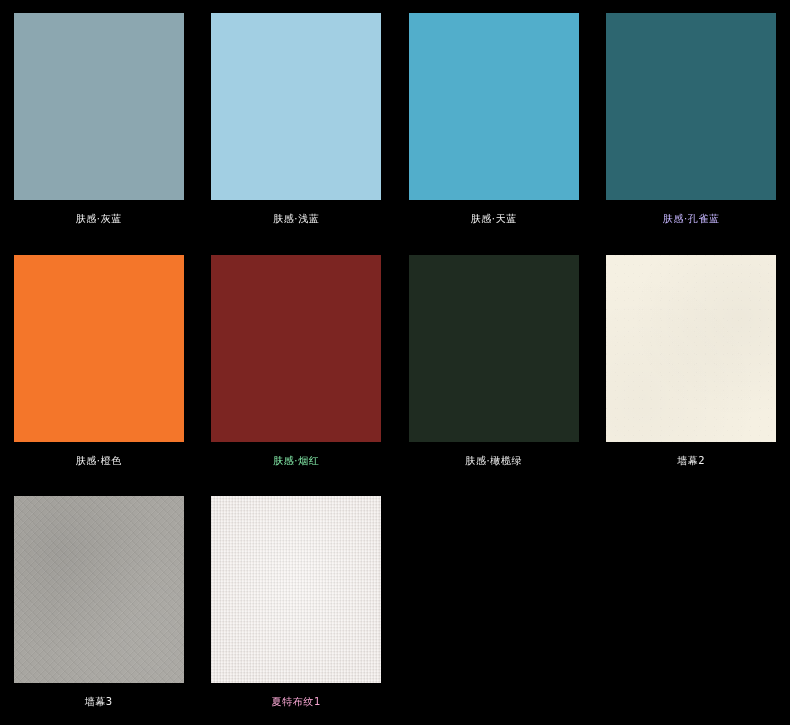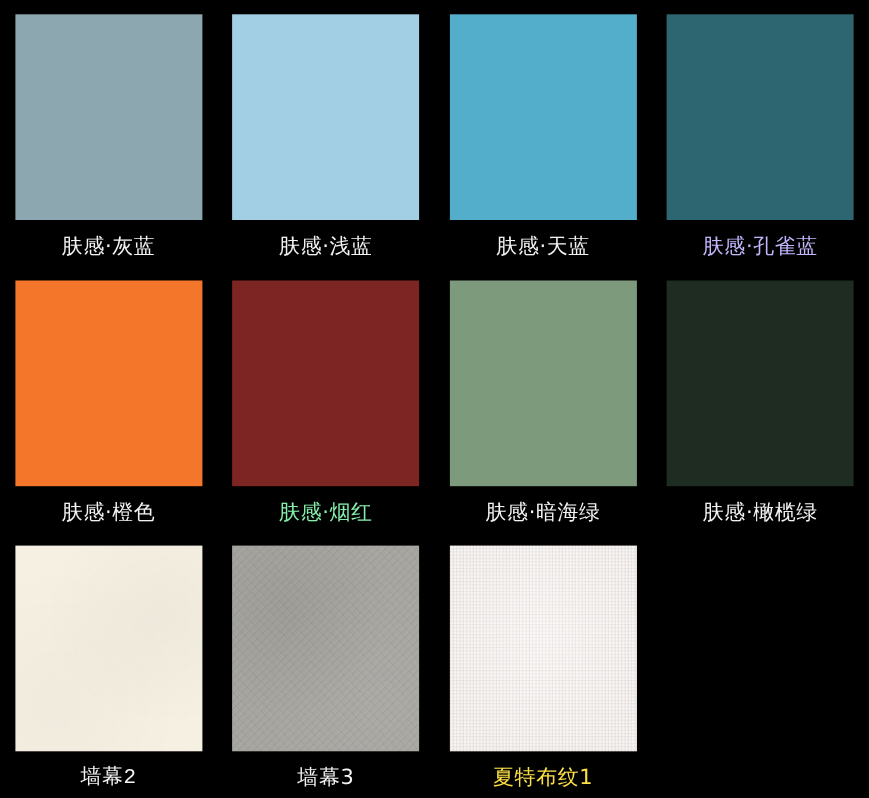--- a/index.html
+++ b/index.html
@@ -38,21 +38,21 @@
   .swatch-chip {
     width: 170px;
     height: 187px;
     position: relative;
     overflow: hidden;
     background-color: #808080;
   }
 
   .swatch-label {
     margin-top: 13px;
-    font-size: 19px;
+    font-size: 10px;
     line-height: 1.2;
     letter-spacing: 0.6px;
     color: #f2f2f2;
     text-align: center;
     white-space: nowrap;
   }
 
   
 
   .tex-mottle::after {
@@ -145,39 +145,35 @@
   <div class="swatch-cell">
     <div class="swatch-chip" style="background-color: rgb(244, 118, 42);"></div>
     <div class="swatch-label" style="color: rgb(242, 242, 242);">肤感·橙色</div>
   </div>
 
   <div class="swatch-cell">
     <div class="swatch-chip" style="background-color: rgb(124, 37, 34);"></div>
     <div class="swatch-label" style="color: #86efac;">肤感·烟红</div>
   </div>
 
-  <div class="swatch-cell">
-    <div class="swatch-chip" style="background-color: rgb(125, 154, 124);"></div>
-    <div class="swatch-label" style="color: rgb(242, 242, 242);">肤感·暗海绿</div>
-  </div>
 
   <div class="swatch-cell">
     <div class="swatch-chip" style="background-color: rgb(31, 44, 33);"></div>
     <div class="swatch-label" style="color: rgb(242, 242, 242);">肤感·橄榄绿</div>
   </div>
 
 
   <div class="swatch-cell">
     <div class="swatch-chip tex-soft" style="background-color: rgb(245, 240, 226);"></div>
-    <div class="swatch-label" style="color: rgb(242, 242, 242); font-family: Liberation Mono, monospace;">墙幕2</div>
+    <div class="swatch-label" style="color: rgb(242, 242, 242);">墙幕2</div>
   </div>
 
   <div class="swatch-cell">
     <div class="swatch-chip tex-diagonal" style="background-color: rgb(168, 166, 161);"></div>
     <div class="swatch-label" style="color: rgb(242, 242, 242);">墙幕3</div>
   </div>
 
   <div class="swatch-cell">
     <div class="swatch-chip tex-linen" style="background-color: rgb(244, 239, 236);"></div>
-    <div class="swatch-label" style="color: #fde047;">夏特布纹1</div>
+    <div class="swatch-label" style="color: #f9a8d4;">夏特布纹1</div>
   </div>
 
 </div>
 
 </body></html>

